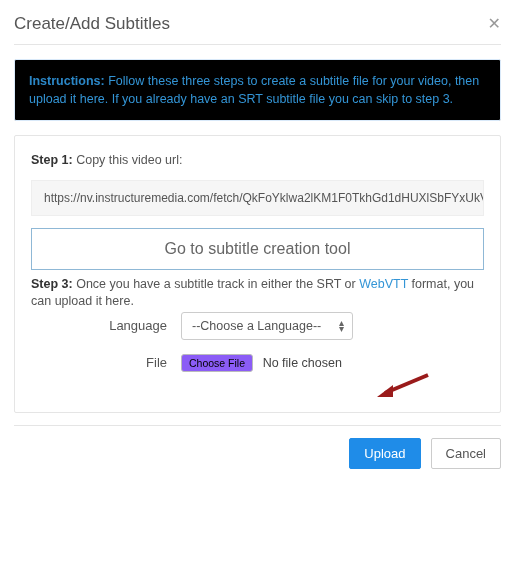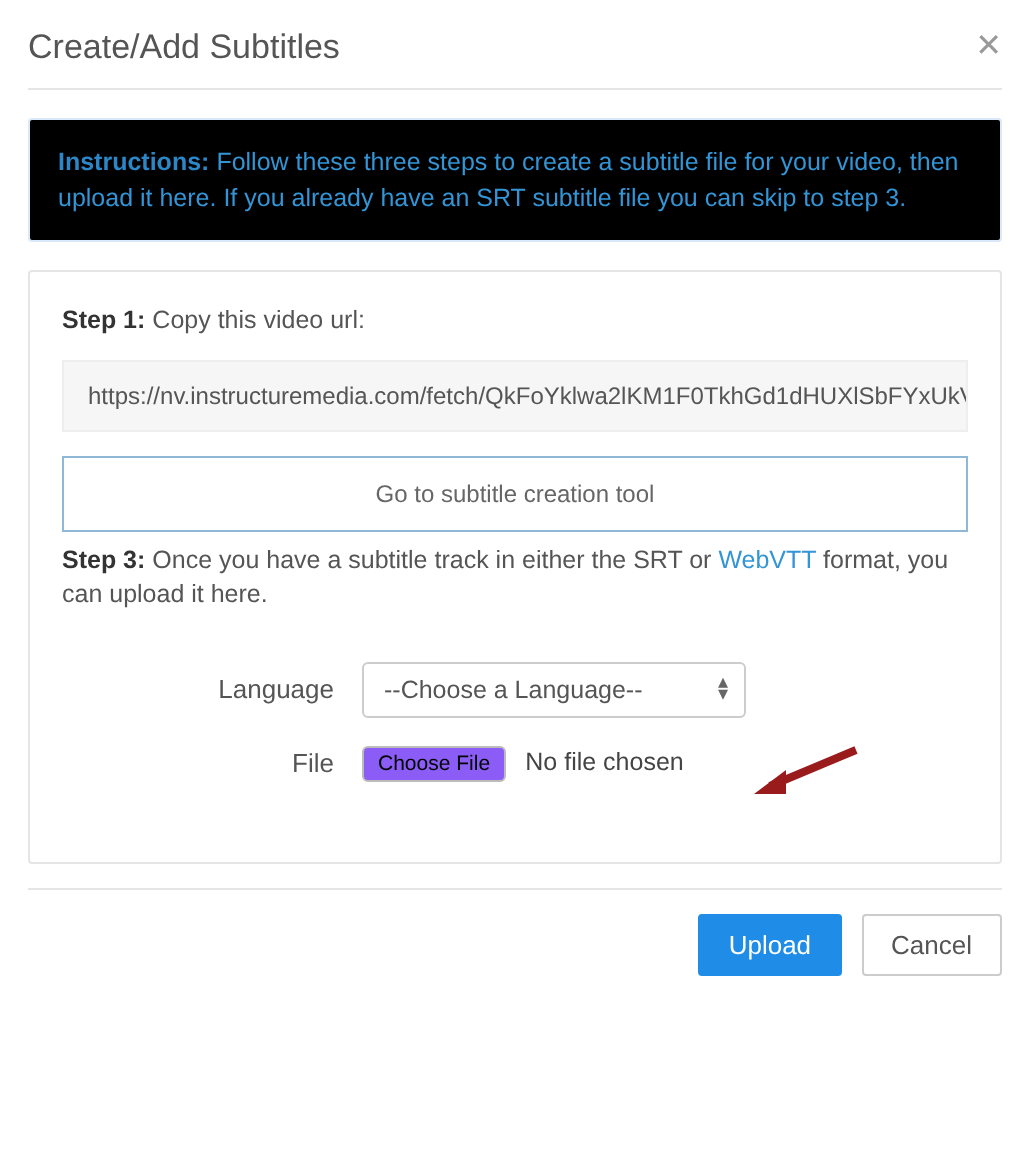--- a/index.html
+++ b/index.html
@@ -75,41 +75,41 @@
   .step2 { margin-top: 14px; }
   .creation-btn {
     margin-top: 12px;
     margin-bottom: 6px;
     display: block;
     width: 100%;
     text-align: center;
     background: #fff;
     border: 1px solid #8fb8d6;
     color: #666;
-    font-size: 12px;
+    font-size: 16px;
     padding: 11px 0;
     cursor: pointer;
   }
   .step3 { }
   .link { color: #3395d6; }
   .form-row {
     display: flex;
     align-items: center;
-    margin-top: 24px;
+    margin-top: 1px;
   }
   .form-label {
     width: 150px;
     text-align: right;
     padding-right: 14px;
     font-size: 13px;
     color: #555;
   }
   .select-wrap {
     position: relative;
-    width: 192px;
+    width: 172px;
     background: #fff;
     border: 1px solid #ccc;
     border-radius: 3px;
     padding: 6px 22px 6px 10px;
     font-size: 12.5px;
     color: #555;
     cursor: pointer;
   }
   .select-caret {
     position: absolute;

